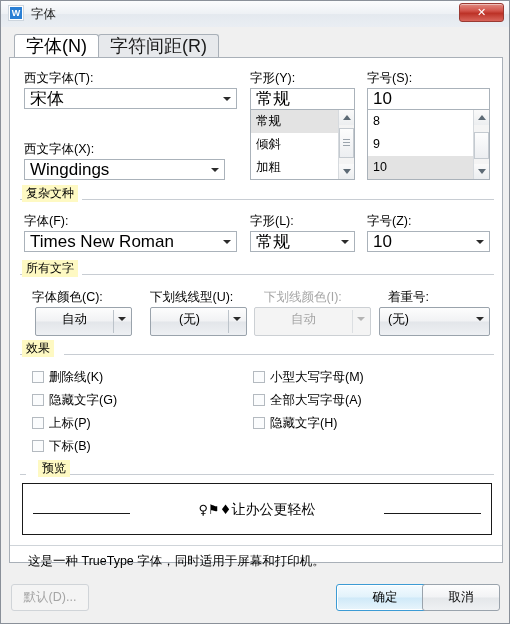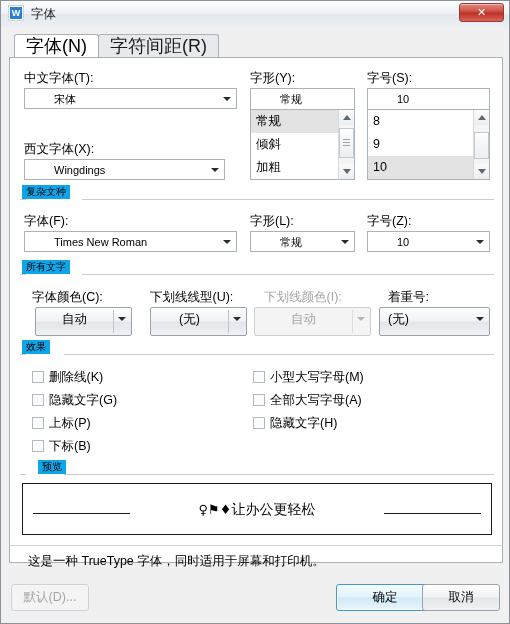--- a/index.html
+++ b/index.html
@@ -58,21 +58,21 @@
   }
   
   .lbl{position:absolute;font-size:12.5px;color:#000;white-space:nowrap;}
   .lbl.dis{color:#a5a5a5;}
   .combo{
     position:absolute;height:21px;box-sizing:border-box;
     border:1px solid #aab2ba;background:#ffffff;cursor:pointer;
   }
   .combo .val{
     position:absolute;left:5px;top:2px;right:28px;
-    font-size:11px;line-height:16px;white-space:nowrap;overflow:hidden;margin-left:24px;
+    font-size:17px;line-height:16px;white-space:nowrap;overflow:hidden;
   }
   .arrow{
     position:absolute;right:5px;top:8px;width:0;height:0;
     border-left:4px solid transparent;border-right:4px solid transparent;
     border-top:4px solid #2b2b2b;
   }
   
   .combo3d{
     position:absolute;height:29px;box-sizing:border-box;
     border:1px solid #9aa3ac;border-radius:2px;
@@ -114,22 +114,22 @@
   .sb-thumb{
     position:absolute;left:0;width:15px;
     background:linear-gradient(to bottom,#fdfdfd,#eceef1);
     border:1px solid #c4cad0;box-sizing:border-box;cursor:pointer;
   }
   .sb-grip{position:absolute;left:3px;right:3px;top:50%;margin-top:-4px;height:8px;}
   .sb-grip span{display:block;height:1px;margin-bottom:2px;background:#9aa3ac;}
   
   .group{position:absolute;}
   .group .gtitle{
-    position:absolute;left:6px;top:-1px;background:#0ea5e9;
-    padding:0 4px;font-size:10px;color:#000;
+    position:absolute;left:6px;top:-1px;background:#fef9c3;
+    padding:0 4px;font-size:12px;color:#000;
   }
   .group .gline{position:absolute;left:0;right:0;top:6px;height:1px;background:#c8cdd3;}
   .group .gline-left{position:absolute;left:0;top:6px;width:6px;height:1px;background:#c8cdd3;}
   
   .chk{position:absolute;cursor:pointer;white-space:nowrap;font-size:12.5px;}
   .chk .box{
     display:inline-block;width:12px;height:12px;vertical-align:-2px;
     border:1px solid #b4bac0;background:#fbfcfd;box-sizing:border-box;margin-right:5px;
   }
   
@@ -175,21 +175,21 @@
     <div class="close-btn">✕</div>
   </div>
 
   <div class="tabstrip">
     <div class="tab active">字体(N)</div>
     <div class="tab inactive">字符间距(R)</div>
   </div>
 
   <div class="panel">
 
-    <div class="lbl" style="left:14px;top:12px;">中文字体(T):</div>
+    <div class="lbl" style="left:14px;top:12px;">西文字体(T):</div>
     <div class="combo" style="left:14px;top:30px;width:213px;">
       <div class="val"><span class="sel">宋体</span></div>
       <div class="arrow"></div>
     </div>
 
     <div class="lbl" style="left:14px;top:83px;">西文字体(X):</div>
     <div class="combo" style="left:14px;top:101px;width:201px;">
       <div class="val">Wingdings</div>
       <div class="arrow"></div>
     </div>

